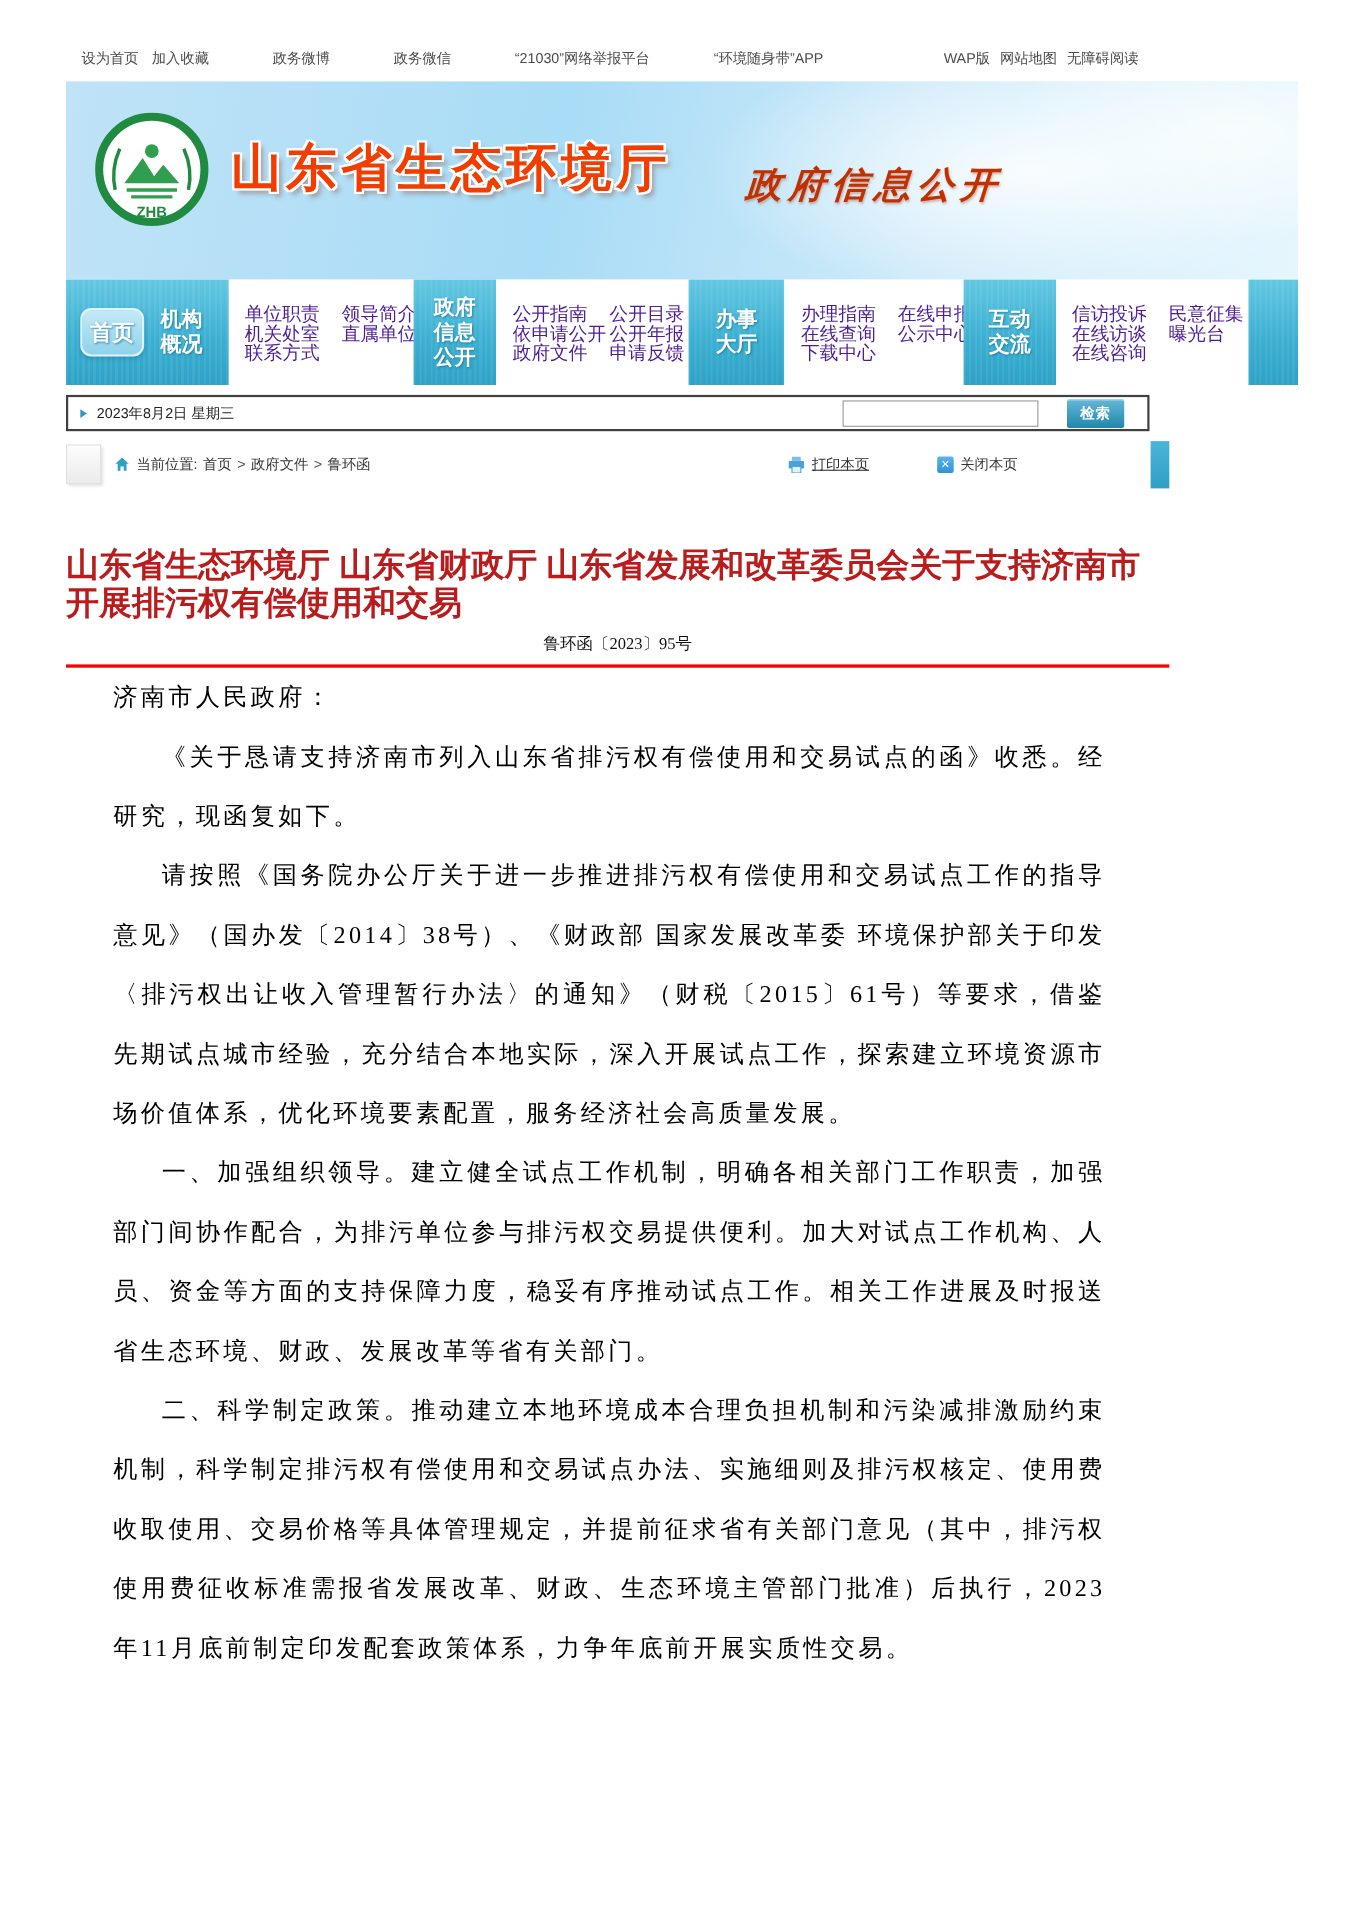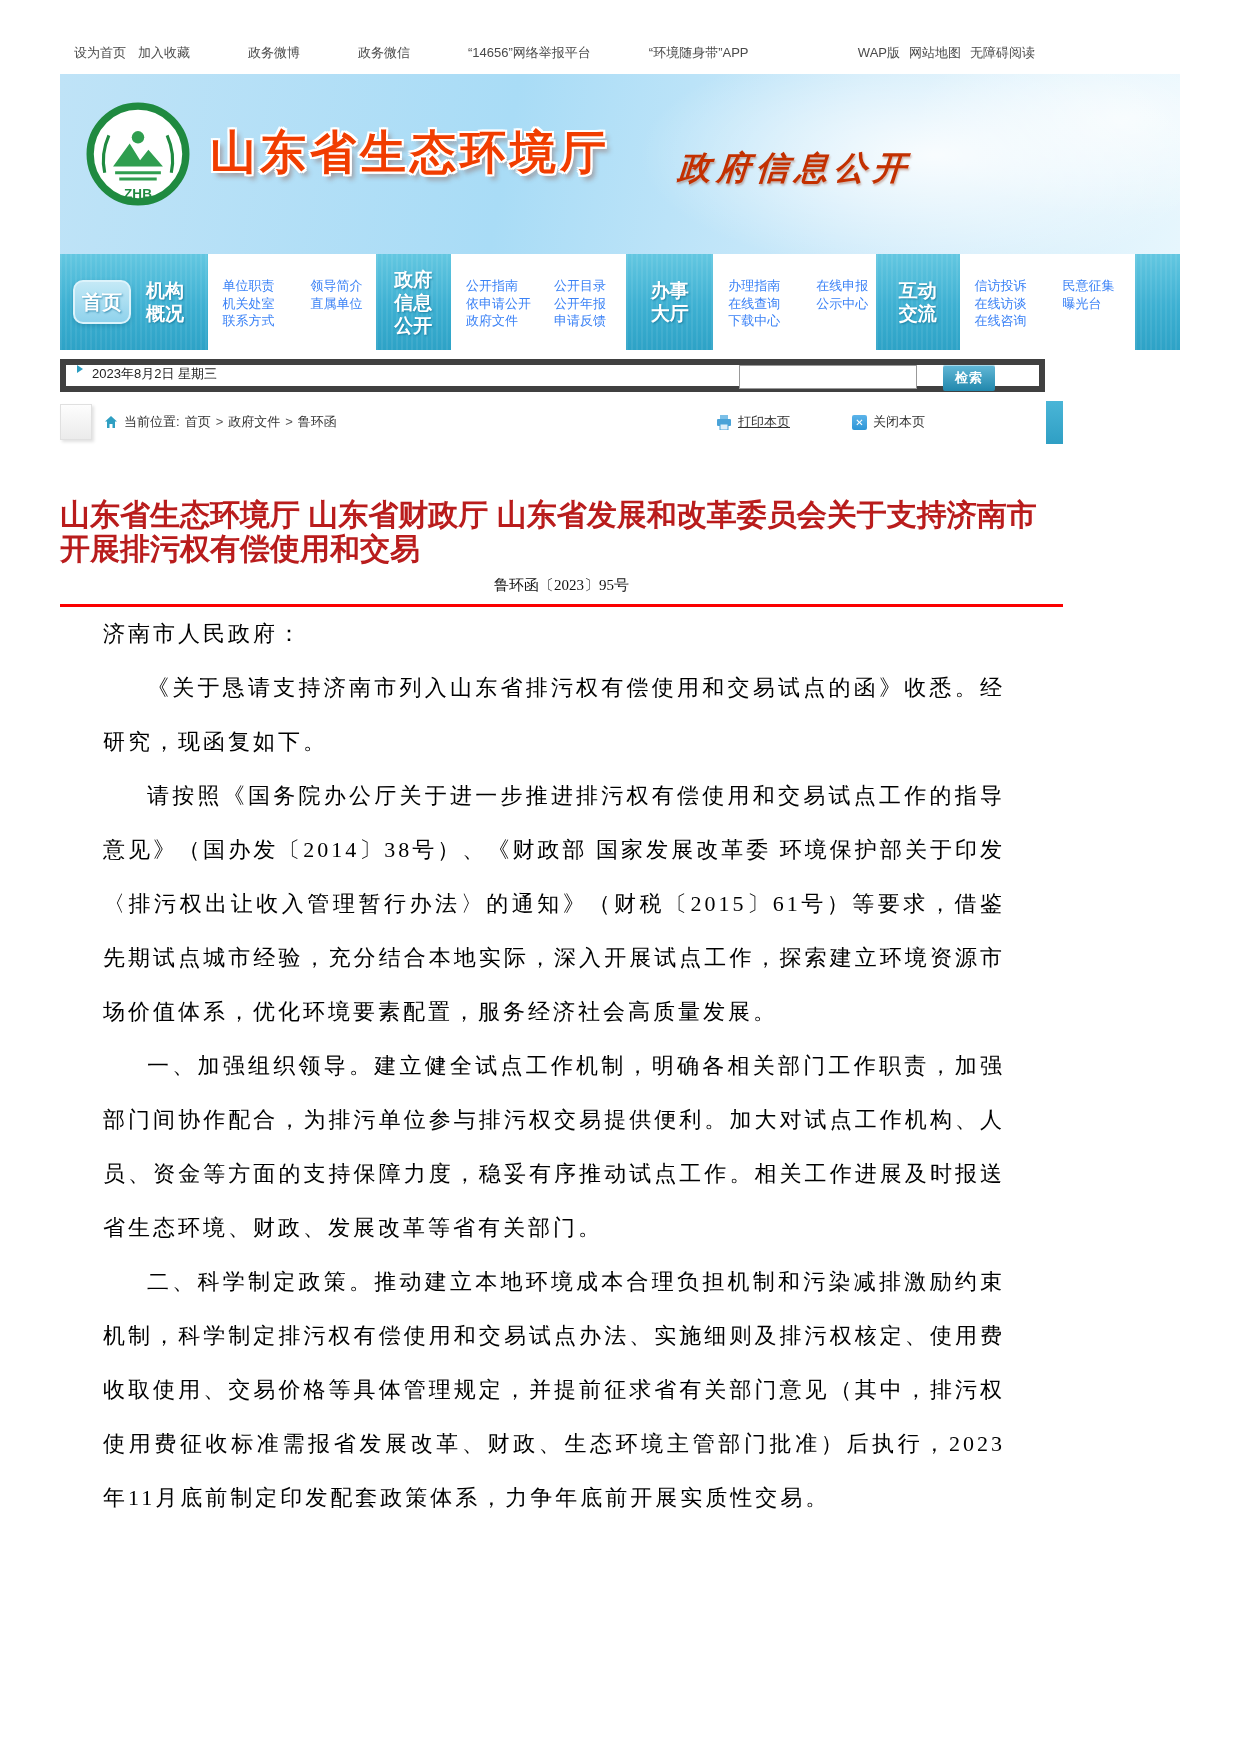--- a/index.html
+++ b/index.html
@@ -44,26 +44,26 @@
     width:44px; text-shadow:1px 1px 2px rgba(0,90,125,.55); cursor:pointer; }
   .home-btn { width:58px; height:44px; border-radius:10px; cursor:pointer;
     background:linear-gradient(180deg,#c4e9f6,#8fd2ec);
     border:2px solid #dcf3fb; color:#fff; font-size:20px; font-weight:bold;
     display:flex; align-items:center; justify-content:center;
     text-shadow:1px 1px 2px rgba(30,125,165,.85); box-shadow:0 2px 4px rgba(0,80,110,.25); }
   .nav-links { background:#fff; display:flex; gap:16px; padding:23px 0 0 15px; }
   .nav-links.w-a { width:168px; } .nav-links.w-b { width:180px; }
   .nav-links.w-c { width:163px; } .nav-links.w-d { flex:1; }
   .nav-col { display:flex; flex-direction:column; }
-  .nav-sublink { font-size:13px; color:#3b82f6; line-height:17.5px; white-space:nowrap; width:72px; cursor:pointer; }
+  .nav-sublink { font-size:17px; color:#4c1d95; line-height:17.5px; white-space:nowrap; width:72px; cursor:pointer; }
   .nav-filler { width:47px; }
 
   
-  .datebar { margin-top:9px; width:985px; height:33px; border:6px solid #404040; background:#fff;
-    display:flex; padding:0 44px 0 11px; }
+  .datebar { margin-top:9px; width:985px; height:33px; border:2px solid #404040; background:#fff;
+    display:flex; align-items:center; padding:0 21px 0 11px; }
   .date-arrow { width:0; height:0; border-left:6px solid #2a9cc0; border-top:4px solid transparent;
     border-bottom:4px solid transparent; margin-right:9px; }
   .date-text { font-size:13px; color:#222; }
   .datebar .spacer { flex:1; }
   .search-input { width:178px; height:24px; border:1px solid #999; padding:0 5px; font-size:13px; margin-right:26px; }
   .search-btn { width:52px; height:26px; border:none; border-radius:2px; cursor:pointer;
     background:linear-gradient(180deg,#63b8d7 0%, #2187ac 100%);
     color:#fff; font-size:13px; font-weight:bold; letter-spacing:1px;
     box-shadow:inset 0 1px 0 rgba(255,255,255,.45); }
 
@@ -104,21 +104,21 @@
 <body>
 
 <div class="page">
 
   <div class="topbar">
     <div class="topbar-left">
         <span class="topbar-link">设为首页</span>
         <span class="topbar-link">加入收藏</span>
         <span class="topbar-link">政务微博</span>
         <span class="topbar-link">政务微信</span>
-        <span class="topbar-link">“14656”网络举报平台</span>
+        <span class="topbar-link">“21030”网络举报平台</span>
         <span class="topbar-link">“环境随身带”APP</span>
       </div>
     <div class="topbar-right">
         <span class="topbar-link">WAP版</span>
         <span class="topbar-link">网站地图</span>
         <span class="topbar-link">无障碍阅读</span>
       </div>
   </div>
 
   <div class="banner">

